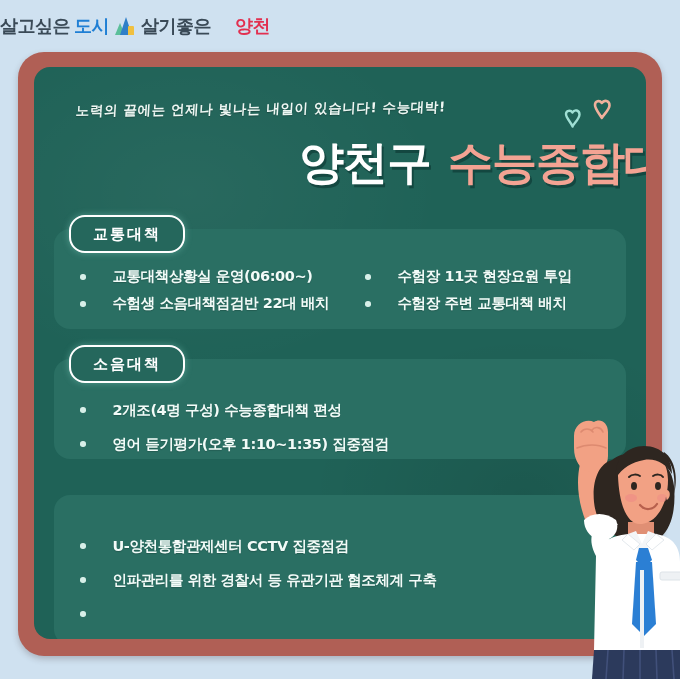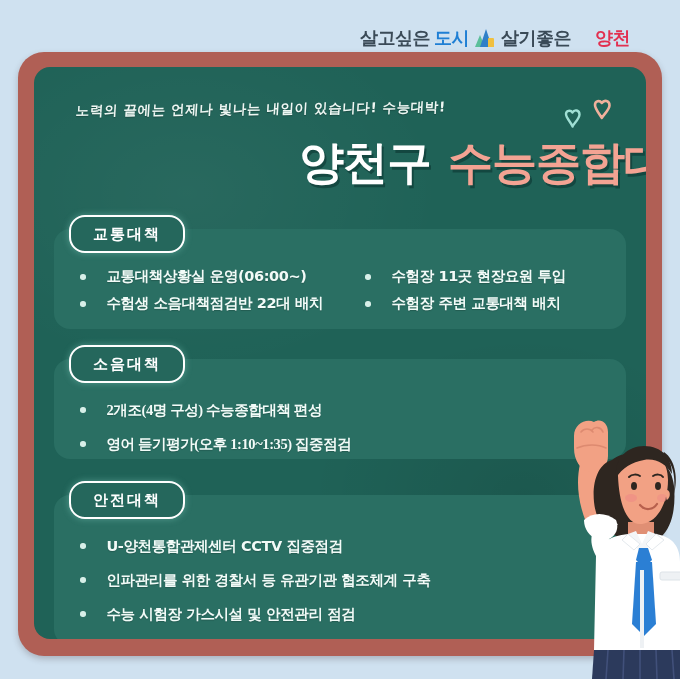--- a/index.html
+++ b/index.html
@@ -11,23 +11,23 @@
   }
 
   #page {
     position:relative;
     width:680px; height:679px;
     background:#cfe1f0;
   }
 
   
   #header {
-    position:absolute; top:12px; left:0;
+    position:absolute; top:0; left:0;
     width:630px; height:52px;
-    display:flex; align-items:center; justify-content:flex-end;
+    display:flex; align-items:center; justify-content:flex-start;
     gap:4px;
     background:#cfe1f0;
   }
   .logo-seg {
     font-size:18px; font-weight:bold;
     letter-spacing:-0.5px;
     line-height:1;
     white-space:nowrap;
   }
   .logo-dark  { color:#3a4a57; }
@@ -121,21 +121,21 @@
   
   .section {
     position:absolute;
     left:20px;
     width:572px;
     background:#2a6f63;
     border-radius:16px;
     z-index:3;
   }
   #sec-0 { top:162px; height:100px; }
-  #sec-1 { top:292px; height:100px;font-family:Liberation Serif, serif; }
+  #sec-1 { top:292px; height:100px; }
   #sec-2 { top:428px; height:150px; }
 
   .badge {
     position:absolute;
     left:15px; top:-14px;
     height:38px;
     padding:0 22px;
     display:flex; align-items:center; justify-content:center;
     border:2.2px solid #ffffff;
     border-radius:16px;
@@ -156,21 +156,21 @@
   }
   .bullets.two-col {
     display:grid;
     grid-template-columns: 285px 1fr;
     column-gap:0;
     row-gap:0;
   }
   .bullet {
     display:flex;
     align-items:flex-start;
-    gap:21px;
+    gap:27px;
     color:#f2fbf8;
     font-size:14.5px;
     font-weight:bold;
     letter-spacing:-0.4px;
     line-height:27px;
     white-space:nowrap;
     text-shadow:0 1px 1px rgba(0,0,0,0.18);
   }
   .bullets.spaced .bullet { line-height:34px; }
   .dot {
@@ -255,33 +255,31 @@
             <span>2개조(4명 구성) 수능종합대책 편성</span>
           </div>
           <div class="bullet">
             <span class="dot"></span>
             <span>영어 듣기평가(오후 1:10~1:35) 집중점검</span>
           </div>
         </div>
       </div>
 
       <div class="section" id="sec-2">
-        <div class="badge">안전대책</div>
         <div class="bullets spaced">
           <div class="bullet">
             <span class="dot"></span>
             <span>U-양천통합관제센터 CCTV 집중점검</span>
           </div>
           <div class="bullet">
             <span class="dot"></span>
             <span>인파관리를 위한 경찰서 등 유관기관 협조체계 구축</span>
           </div>
           <div class="bullet">
             <span class="dot"></span>
-            <span>수능 시험장 가스시설 및 안전관리 점검</span>
           </div>
         </div>
       </div>
 
     </div>
   </div>
 
   <svg id="student" viewBox="0 0 144 281">
 
     <path d="M44 66 C40 84 42 104 50 124 L74 124 C66 106 62 86 64 68 Z" fill="#f2a184"></path>

